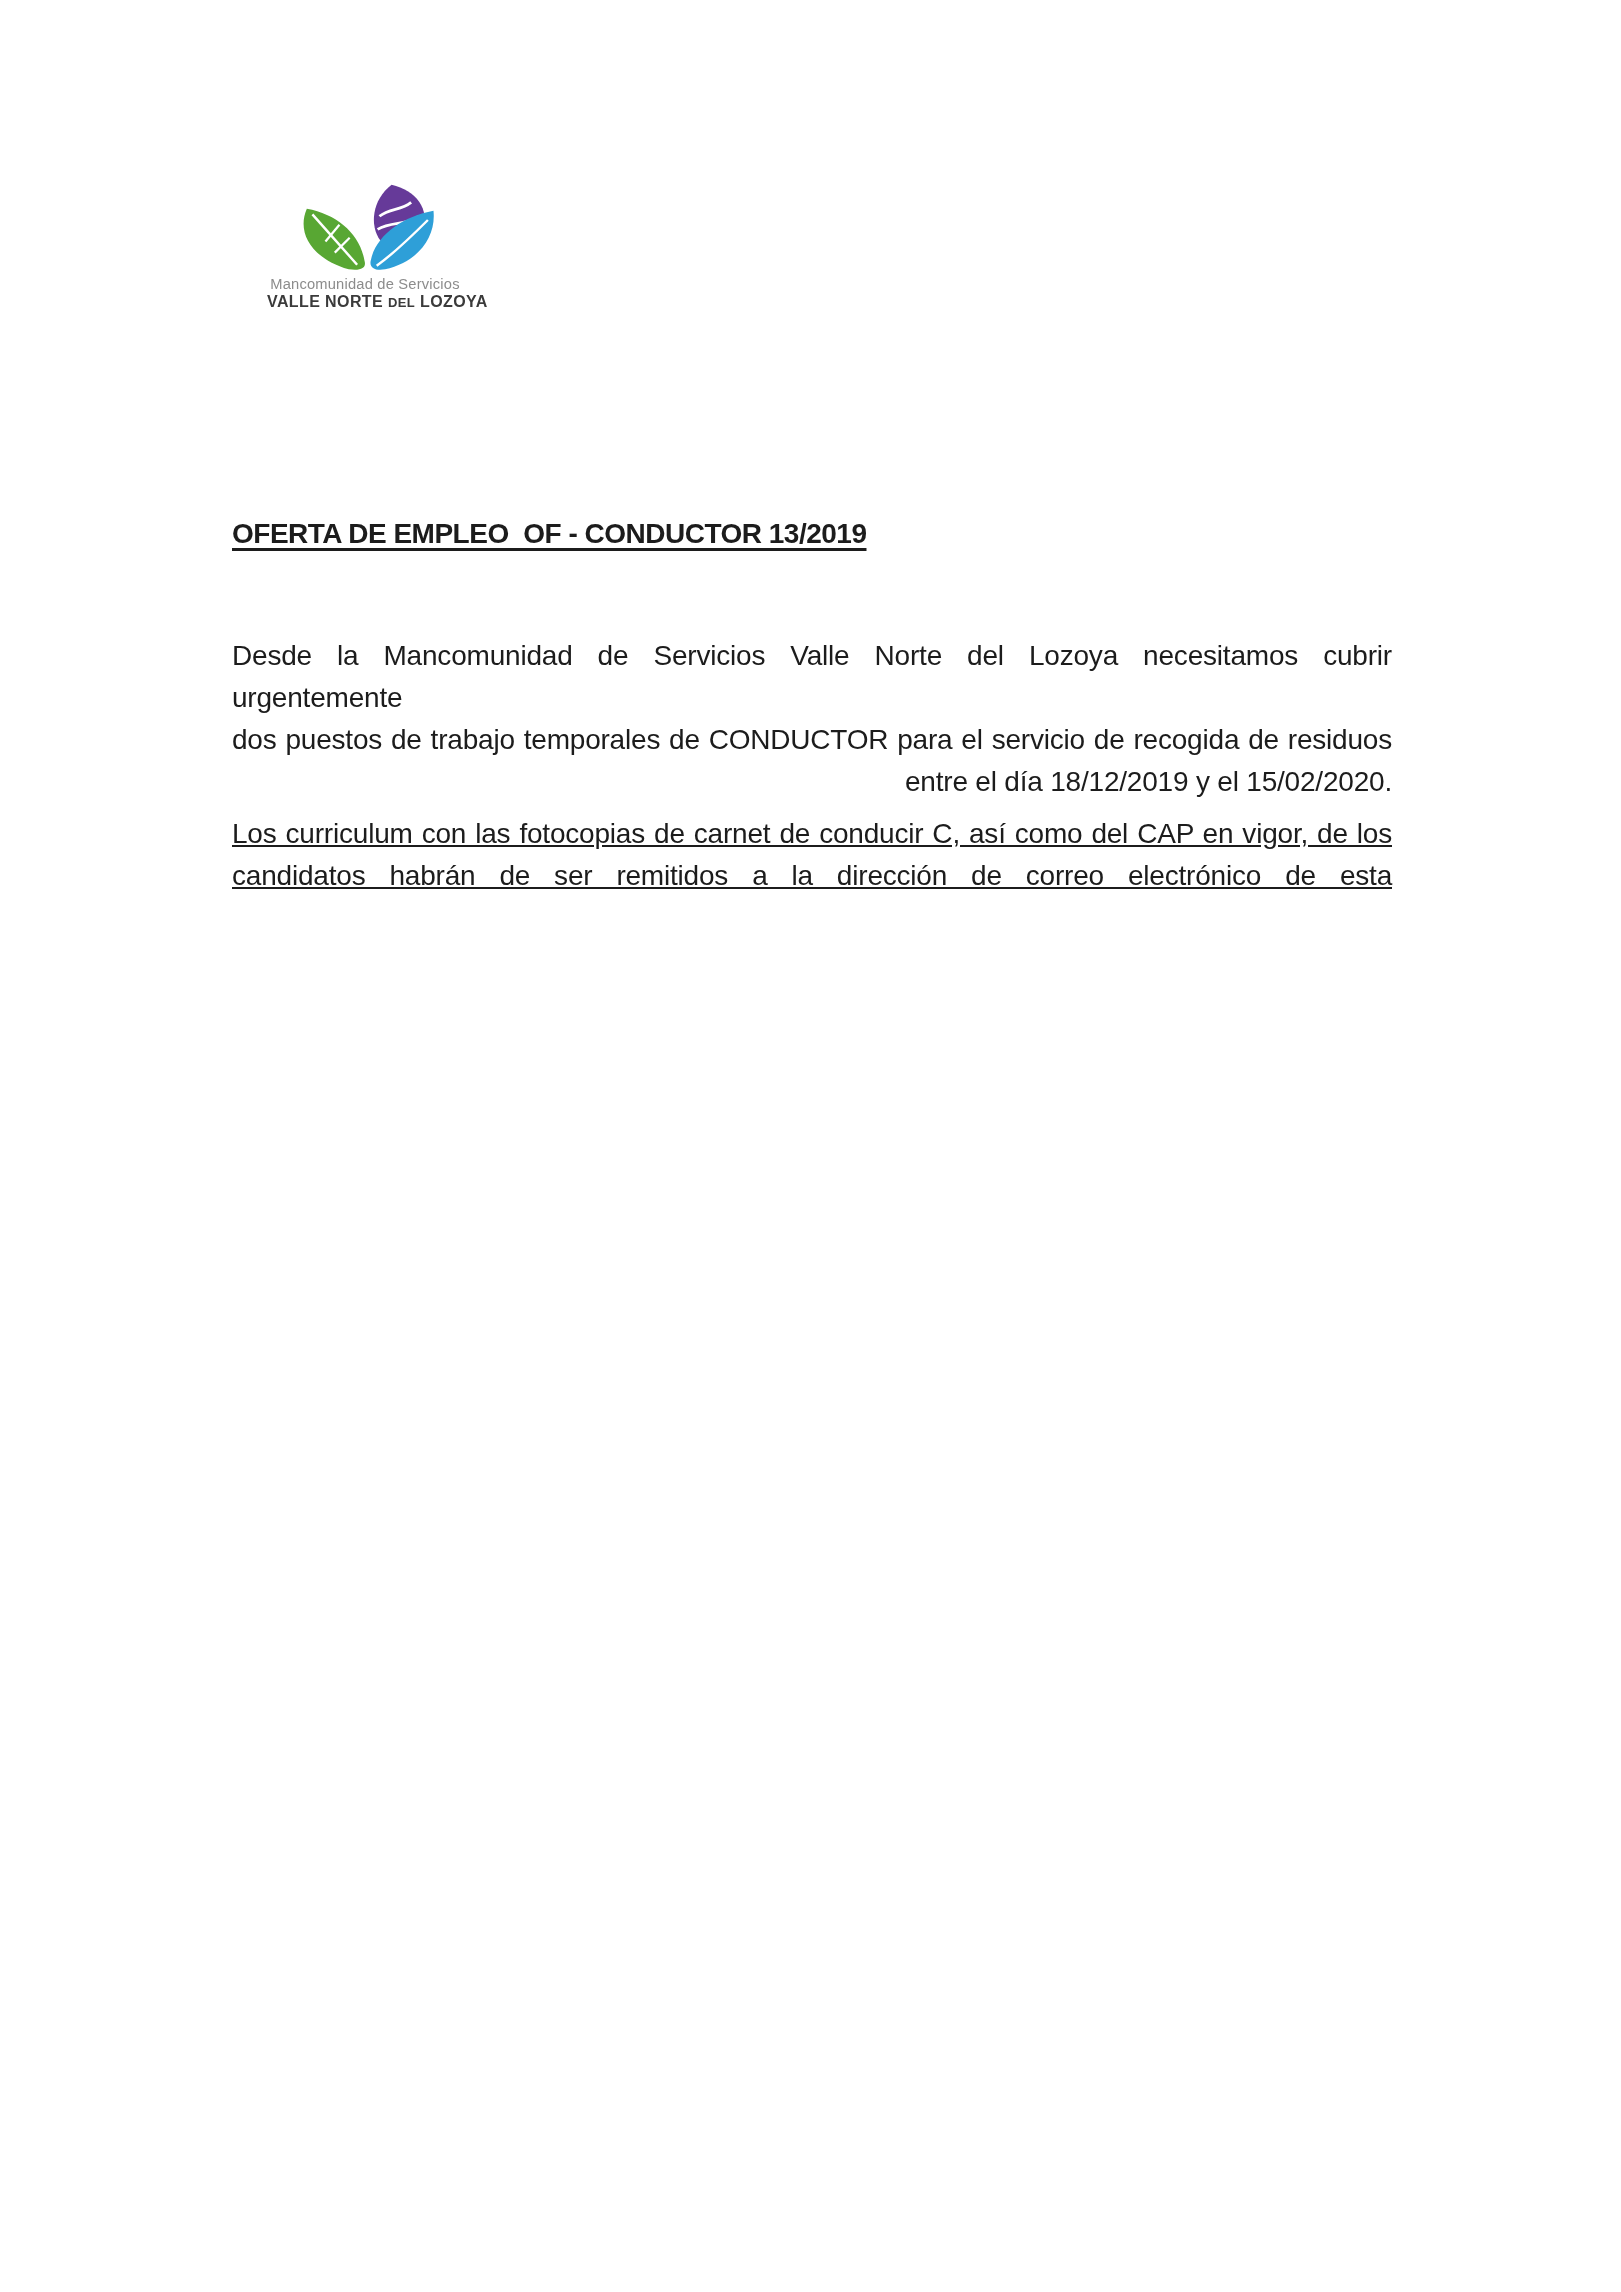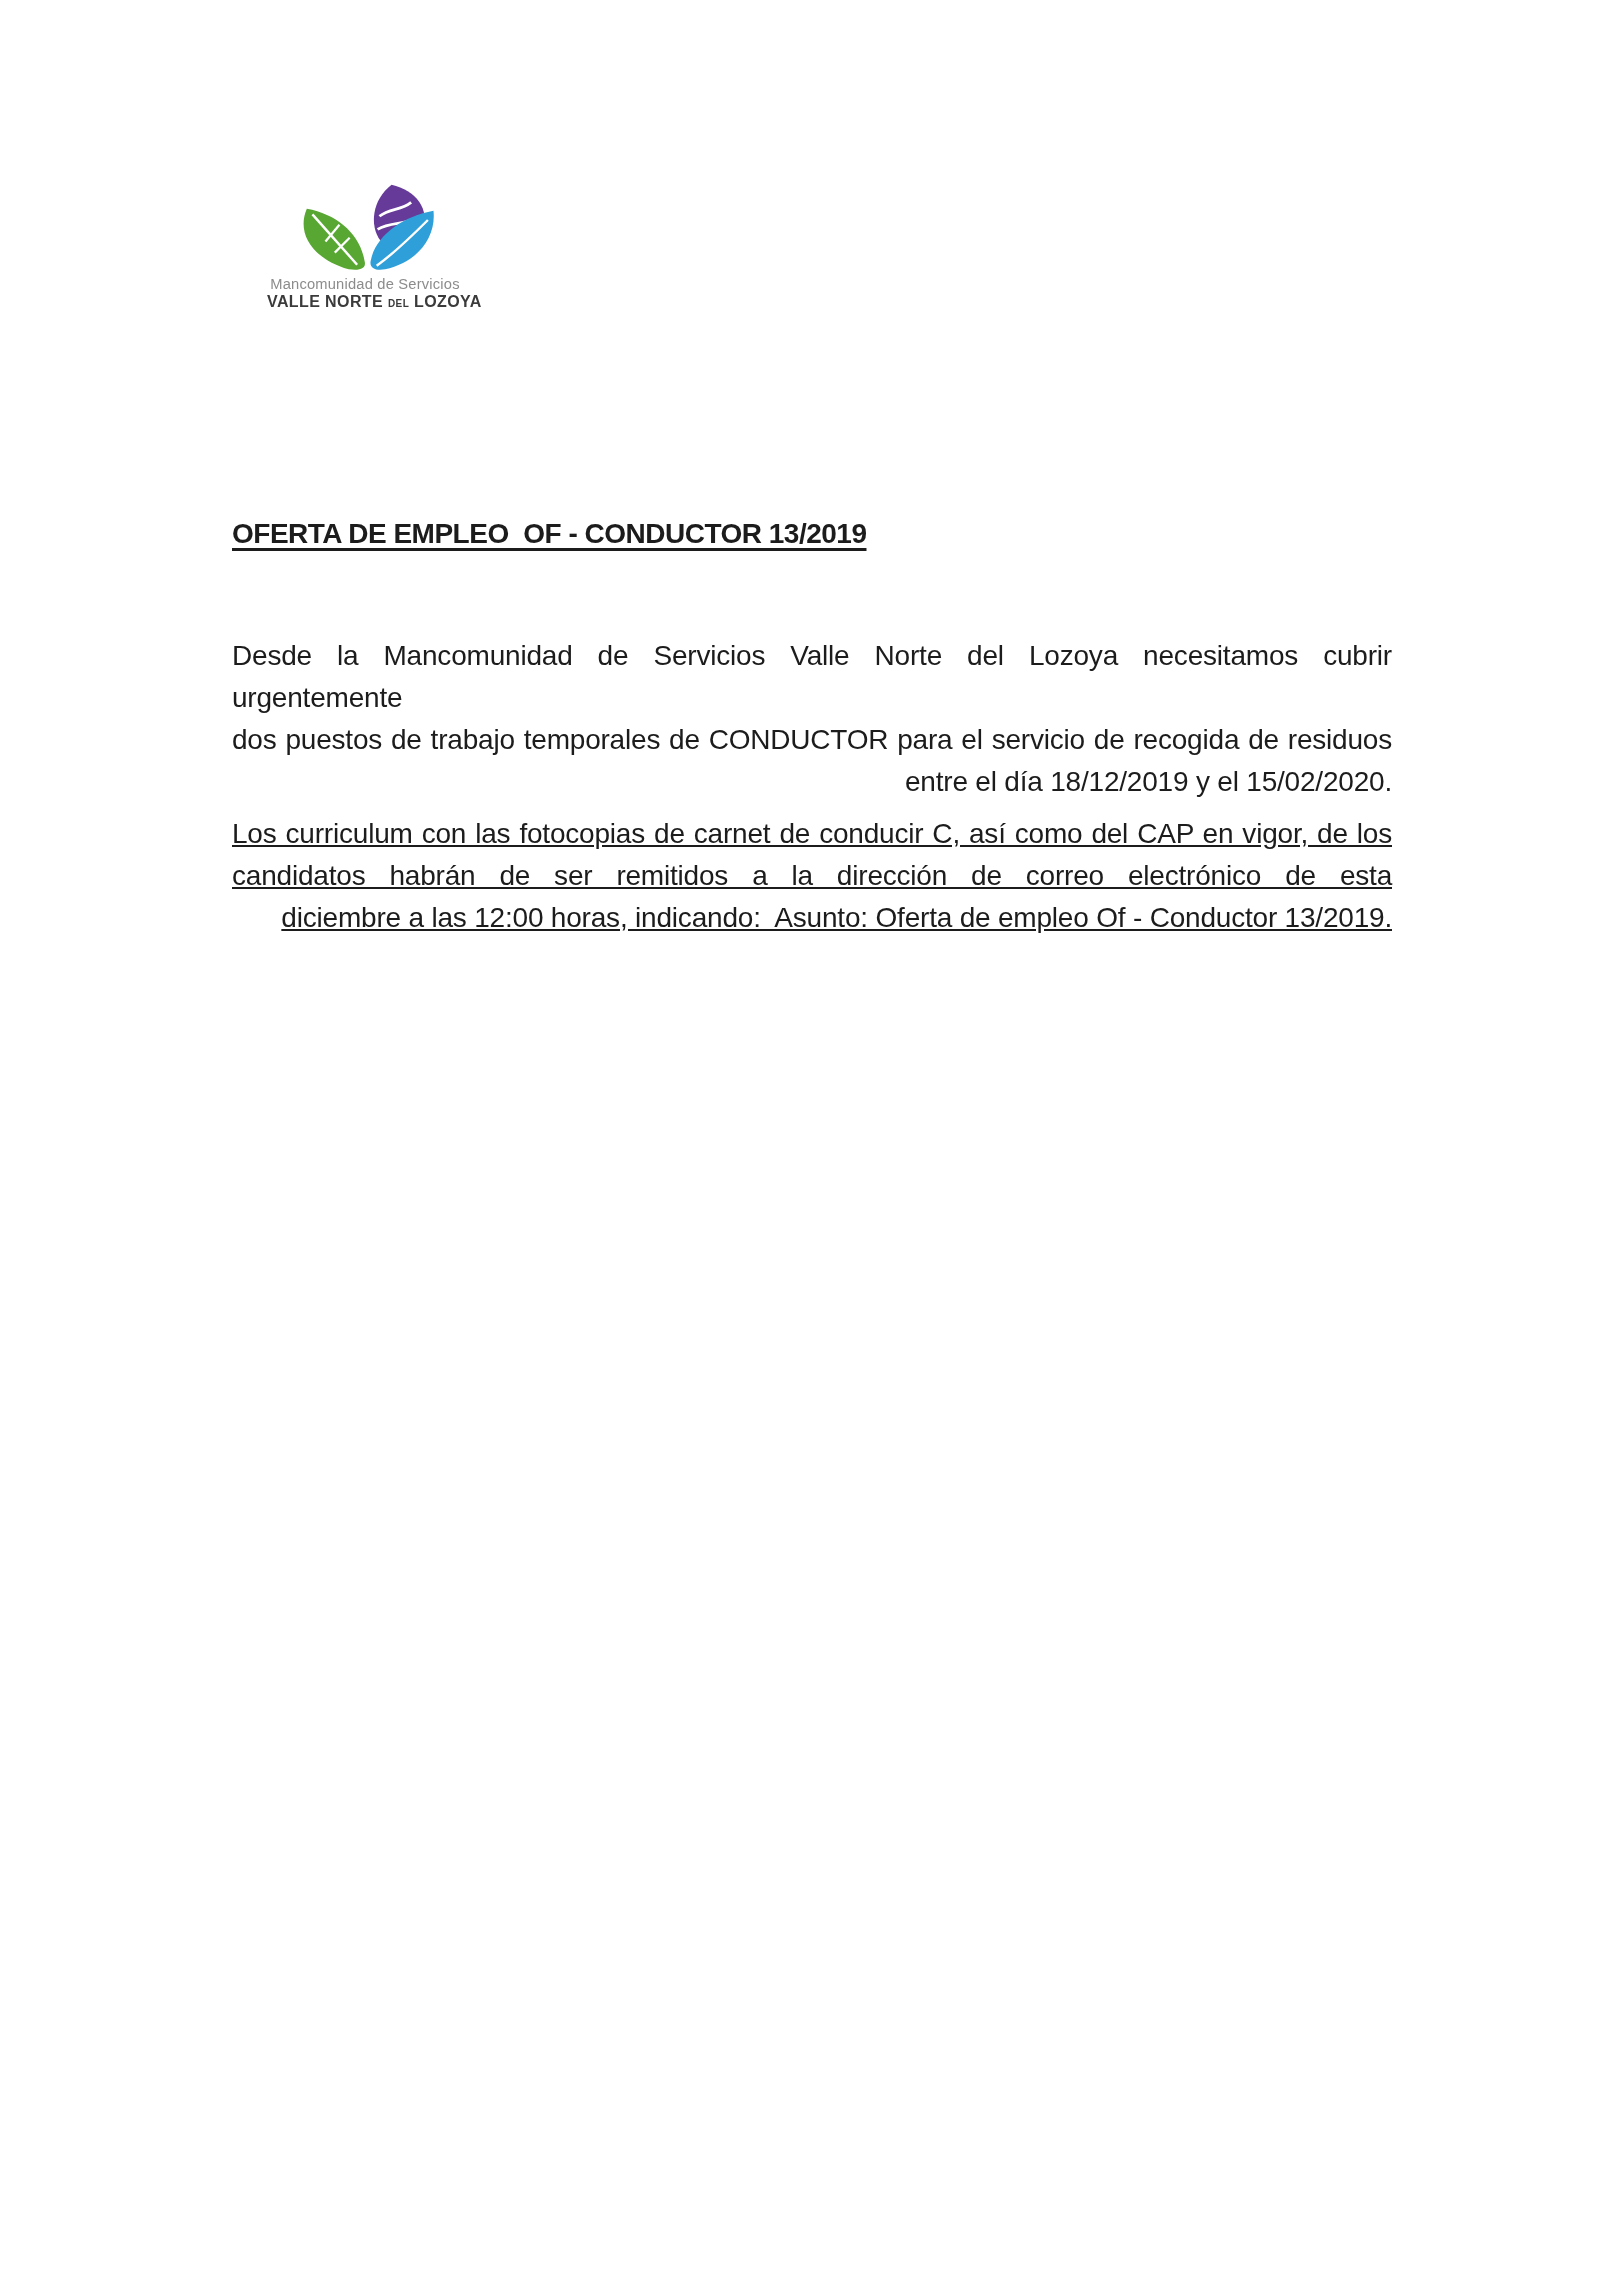--- a/index.html
+++ b/index.html
@@ -38,21 +38,21 @@
   }
   .logo-title {
     font-size: 16px;
     line-height: 18.6px;
     font-weight: bold;
     color: var(--logo-title-color, #3B3B3B);
     letter-spacing: 0.4px;
     white-space: nowrap;
   }
   .logo-title .small-caps {
-    font-size: 10px;
+    font-size: 13px;
   }
 
   
   .doc-title {
     position: absolute;
     left: 232px;
     top: 518px;
     margin: 0;
     font-size: 28px;
     font-weight: bold;
@@ -125,18 +125,17 @@
 
     <div class="para">
       <div class="jline">Desde la Mancomunidad de Servicios Valle Norte del Lozoya necesitamos cubrir urgentemente</div>
       <div class="jline">dos puestos de trabajo temporales de CONDUCTOR para el servicio de recogida de residuos</div>
       <div class="lline">entre el día 18/12/2019 y el 15/02/2020.</div>
     </div>
 
     <div class="para">
       <div class="jline">Los curriculum con las fotocopias de carnet de conducir C, así como del CAP en vigor, de los</div>
       <div class="jline">candidatos habrán de ser remitidos a la dirección de correo electrónico de esta</div>
-      <div class="lline">diciembre a las 12:00 horas, indicando:  Asunto: Oferta de empleo Of - Conductor 13/2019.</div>
     </div>
 
   </div>
 </div>
 
 
 </body></html>

